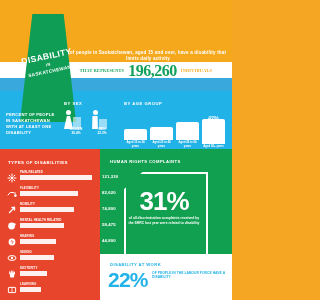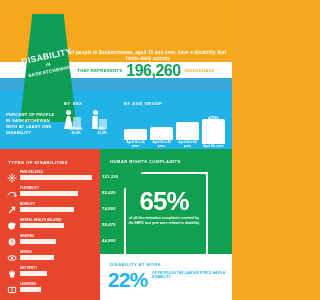--- a/index.html
+++ b/index.html
@@ -39,21 +39,21 @@
     text-align:center;color:#ffffff;
     font-size:42px;font-weight:bold;letter-spacing:-1.5px;line-height:44px;
   }
   .hero-sub{
     position:absolute;left:68px;top:50px;width:160px;
     text-align:center;color:#ffffff;
     font-size:4.6px;font-weight:bold;line-height:6.4px;letter-spacing:.15px;
   }
   .rep-row{
     position:absolute;left:64px;top:63px;width:164px;height:15px;
-    display:flex;align-items:center;justify-content:center;gap:4px;
+    display:flex;align-items:center;justify-content:center;gap:4px;font-family:Liberation Serif, serif;
   }
   .rep-lab{font-size:4.2px;font-weight:bold;color:#13a05a;letter-spacing:.3px;}
   .rep-num{font-size:16px;font-weight:bold;color:#13a05a;letter-spacing:-.5px;}
   .rep-ind{font-size:4.2px;font-weight:bold;color:#f6a81c;letter-spacing:.3px;}
 
   
   .cyan-cap{
     position:absolute;left:6px;top:112px;width:52px;
     color:#ffffff;font-size:4.2px;font-weight:bold;line-height:6px;letter-spacing:.2px;
   }
@@ -295,20 +295,20 @@
     <div class="val-item" style="top:46px;">74,800</div>
     <div class="val-item" style="top:62px;">58,475</div>
     <div class="val-item" style="top:78px;">44,800</div>
     <div class="val-item" style="top:94px;">43,010</div>
     <div class="val-item" style="top:110px;">35,300</div>
     <div class="val-item" style="top:126px;">28,110</div>
   </div>
 
   <div class="hr-title">HUMAN RIGHTS COMPLAINTS</div>
   <div class="hr-doc"></div>
-  <div class="hr-pct">65%</div>
+  <div class="hr-pct">31%</div>
   <div class="hr-sub">of all discrimination complaints received by the SHRC last year were related to disability</div>
 
   <div class="work-title">DISABILITY AT WORK</div>
   <div class="work-pct">22%</div>
   <div class="work-sub">OF PEOPLE IN THE LABOUR FORCE HAVE A DISABILITY</div>
 
 </div>
 
 </body></html>

